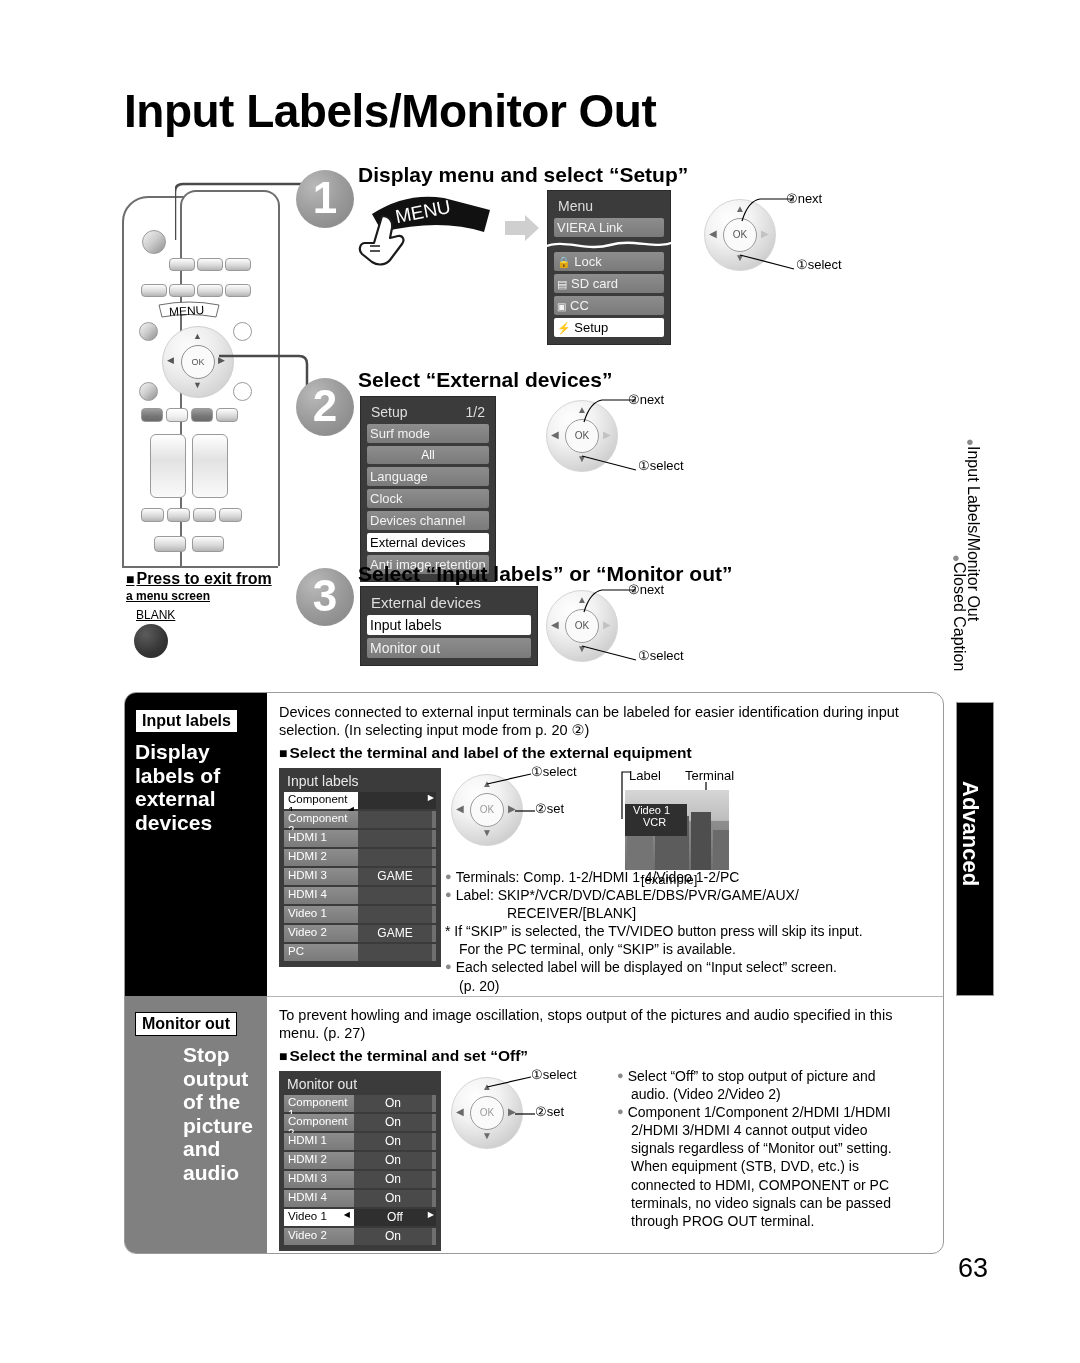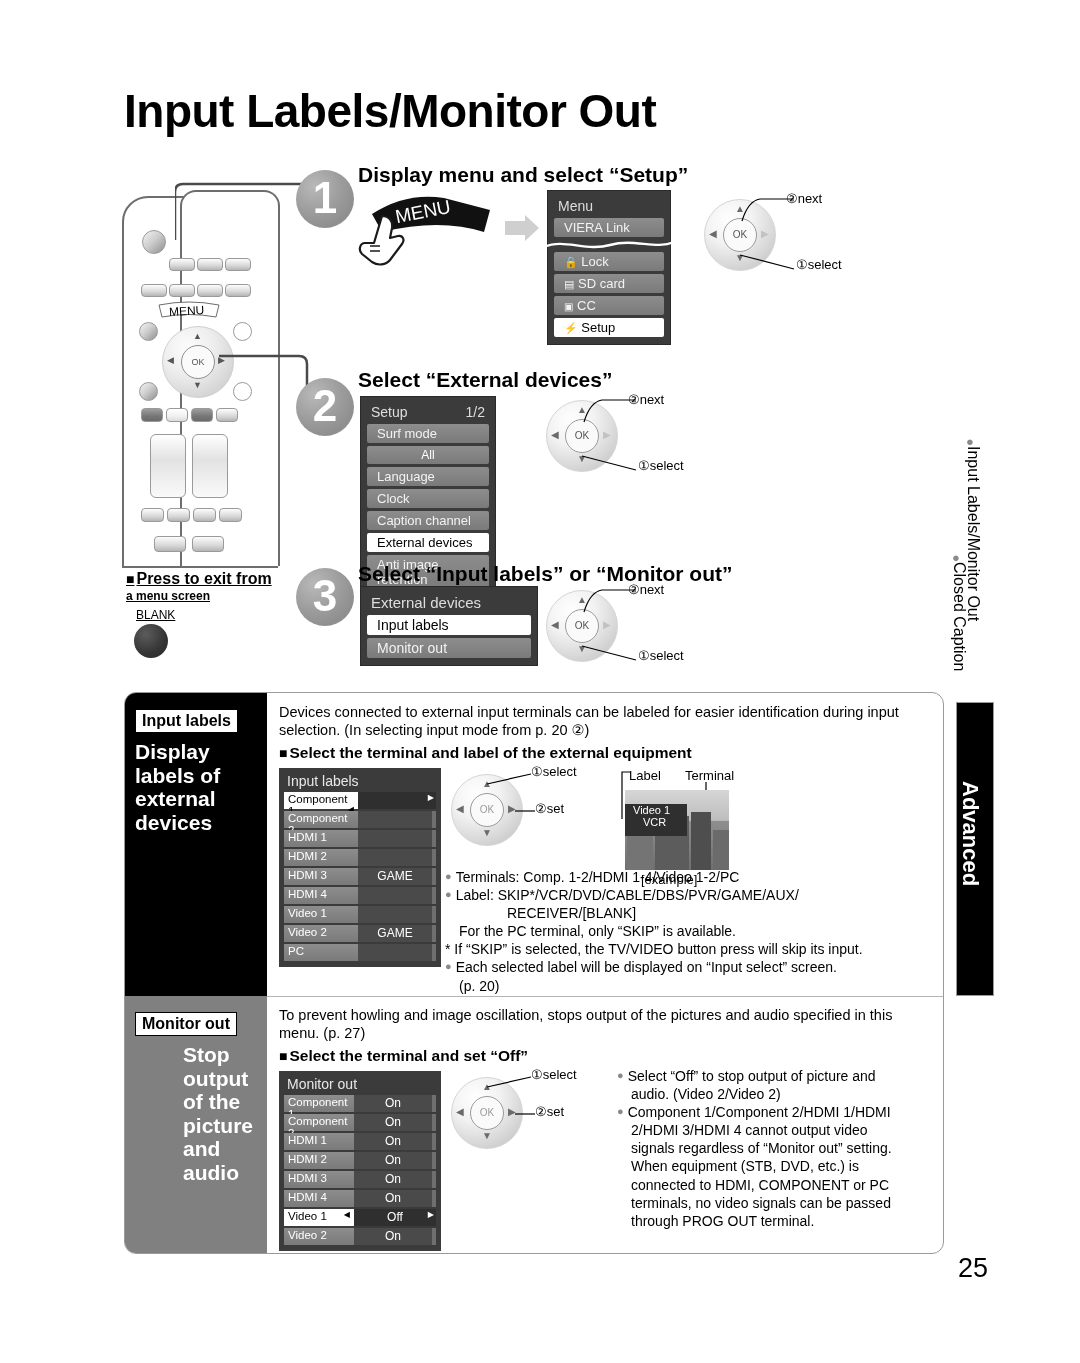--- a/index.html
+++ b/index.html
@@ -39,21 +39,21 @@
       font-size:9px;text-align:center;color:#555;}
   .rc-menu-label{position:absolute;font-size:12px;}
 
   
   #menu-banner{left:368px;top:192px;width:120px;height:42px;}
 
   
   .osd{background:#3b3b3b;border:1px solid #2a2a2a;padding:5px 6px 7px 6px;}
   .osd-title{color:#dedede;font-size:14px;padding:2px 4px 4px 4px;}
   .osd-row{background:linear-gradient(180deg,#8d8d8d 0%,#7a7a7a 100%);
-     color:#f2f2f2;font-size:13px;padding:2px 10px;margin-bottom:3px;border-radius:2px;}
+     color:#f2f2f2;font-size:13px;padding:2px 3px;margin-bottom:3px;border-radius:2px;}
   .osd-row.sel{background:#fff;color:#000;}
   .osd-sub{background:linear-gradient(180deg,#8d8d8d 0%,#7a7a7a 100%);color:#fff;font-size:12px;
      text-align:center;padding:2px 6px;margin-bottom:3px;border-radius:2px;}
 
   
   .wavy{position:absolute;left:-10px;width:130px;height:14px;}
   .okpad{position:absolute;border-radius:50%;
      background:radial-gradient(circle at 34% 28%,#ffffff 0%,#f2f2f2 35%,#c9c9c9 85%,#dcdcdc 100%);
      border:1px solid #d5d5d5;}
   .okcenter{position:absolute;border-radius:50%;border:1.2px solid #9a9a9a;background:#fafafa;
@@ -241,21 +241,21 @@
 
 <div class="abs osd" style="left:360px;top:396px;width:122px;">
   <div class="osd-title" style="display:flex;justify-content:space-between;">
     <span>Setup</span>
     <span>1/2</span>
   </div>
   <div class="osd-row">Surf mode</div>
   <div class="osd-sub">All</div>
   <div class="osd-row">Language</div>
   <div class="osd-row">Clock</div>
-  <div class="osd-row">Caption channel</div>
+  <div class="osd-row">Devices channel</div>
   <div class="osd-row sel">External devices</div>
   <div class="osd-row" style="margin-bottom:0;">Anti image retention</div>
 </div>
 
 <div class="abs" style="left:542px;top:396px;width:240px;height:90px;">
   <div class="okpad" style="left:4px;top:4px;width:70px;height:70px;"></div>
   <div class="okcenter" style="left:23px;top:23px;width:32px;height:32px;line-height:32px;font-size:10px;">OK</div>
   <div class="arw abs" style="left:35px;top:8px;font-size:10px;">▲</div>
   <div class="arw abs" style="left:35px;top:57px;font-size:10px;">▼</div>
   <div class="arw abs" style="left:9px;top:33px;font-size:10px;">◀</div>
@@ -409,22 +409,22 @@
             <span style="padding-left:18px;">VCR</span>
           </div>
         </div>
         <div style="margin-left:34px;margin-top:2px;font-size:13px;">[example]</div>
       </div>
 
       <div class="notes abs" style="left:166px;top:100px;width:510px;">
         <div class="dot">Terminals:  Comp. 1-2/HDMI 1-4/Video 1-2/PC</div>
         <div class="dot">Label:  SKIP*/VCR/DVD/CABLE/DBS/PVR/GAME/AUX/</div>
         <div style="padding-left:62px;">RECEIVER/[BLANK]</div>
+        <div><span>*&nbsp;</span><span>If “SKIP” is selected, the TV/VIDEO button press will skip its input.</span></div>
         <div style="padding-left:14px;">For the PC terminal, only “SKIP” is available.</div>
-        <div><span>*&nbsp;</span><span>If “SKIP” is selected, the TV/VIDEO button press will skip its input.</span></div>
         <div class="dot">Each selected label will be displayed on “Input select” screen.</div>
         <div style="padding-left:14px;">(p. 20)</div>
       </div>
 
     </div>
   </div>
 
   <div class="sect-body" style="top:303px;height:257px;">
     <div class="bodytext">To prevent howling and image oscillation, stops output of the pictures and audio specified in this menu. (p. 27)</div>
     <div class="bodyhead sq-bullet">Select the terminal and set “Off”</div>
@@ -510,13 +510,13 @@
       <span class="vdot">●</span>
     </div>
     <div class="abs vtext" style="left:-2px;top:130px;">Closed Caption</div>
   </div>
 </div>
 
 <div class="abs" id="adv-tab">
   <span>Advanced</span>
 </div>
 
-<div class="abs" id="page-num">25</div>
+<div class="abs" id="page-num">63</div>
 
 </body></html>

